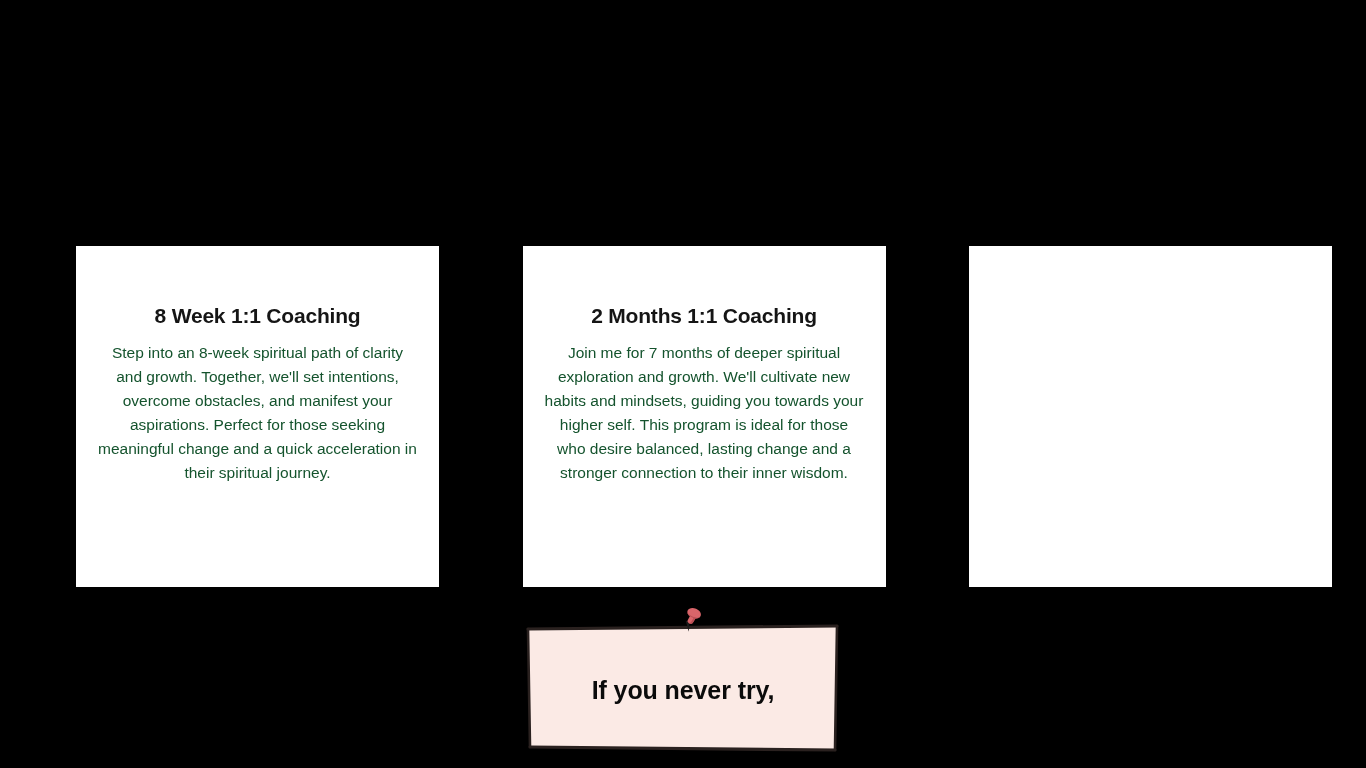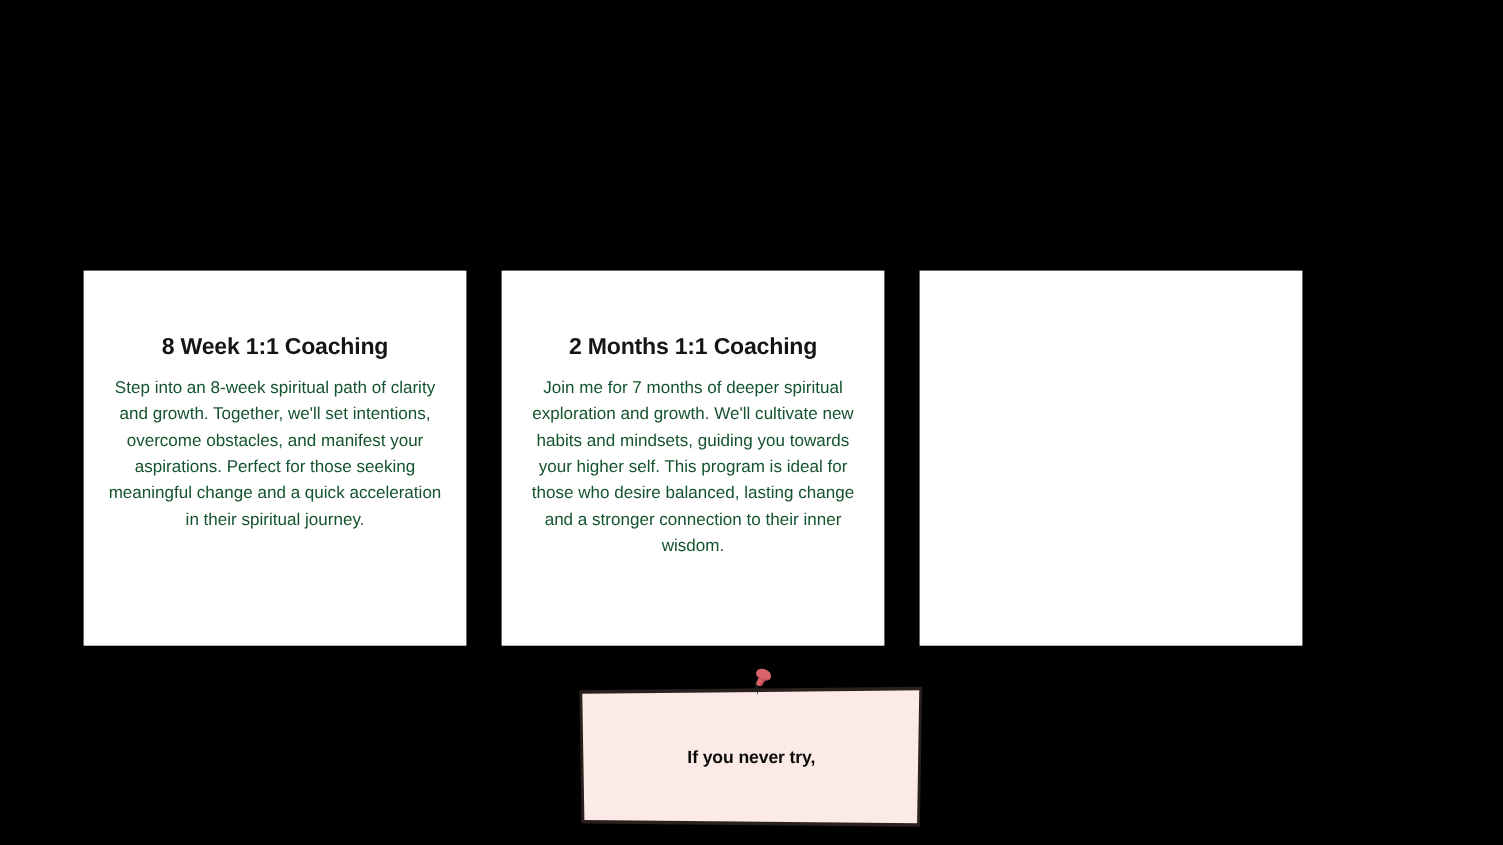--- a/index.html
+++ b/index.html
@@ -19,21 +19,21 @@
     width: 1366px;
     height: 768px;
     background: #000000;
   }
 
   
   .cards-row {
     position: absolute;
     top: 246px;
     left: 76px;
-    width: 1108px;
+    width: 1256px;
     height: 341px;
     display: flex;
     justify-content: space-between;
     align-items: flex-start;
     gap: 32px;
   }
 
   .card {
     width: 363px;
     height: 341px;
@@ -93,21 +93,21 @@
     display: flex;
     flex-direction: column;
     align-items: center;
     justify-content: center;
     padding-top: 8px;
     pointer-events: none;
   }
 
   .note-line {
     font-family: "Liberation Sans", sans-serif;
-    font-size: 16px;
+    font-size: 25px;
     font-weight: bold;
     color: #0b0b0b;
     line-height: 28px;
     text-align: left;
     letter-spacing: -0.1px;
     white-space: nowrap;
   }
 
   .pin {
     position: absolute;

